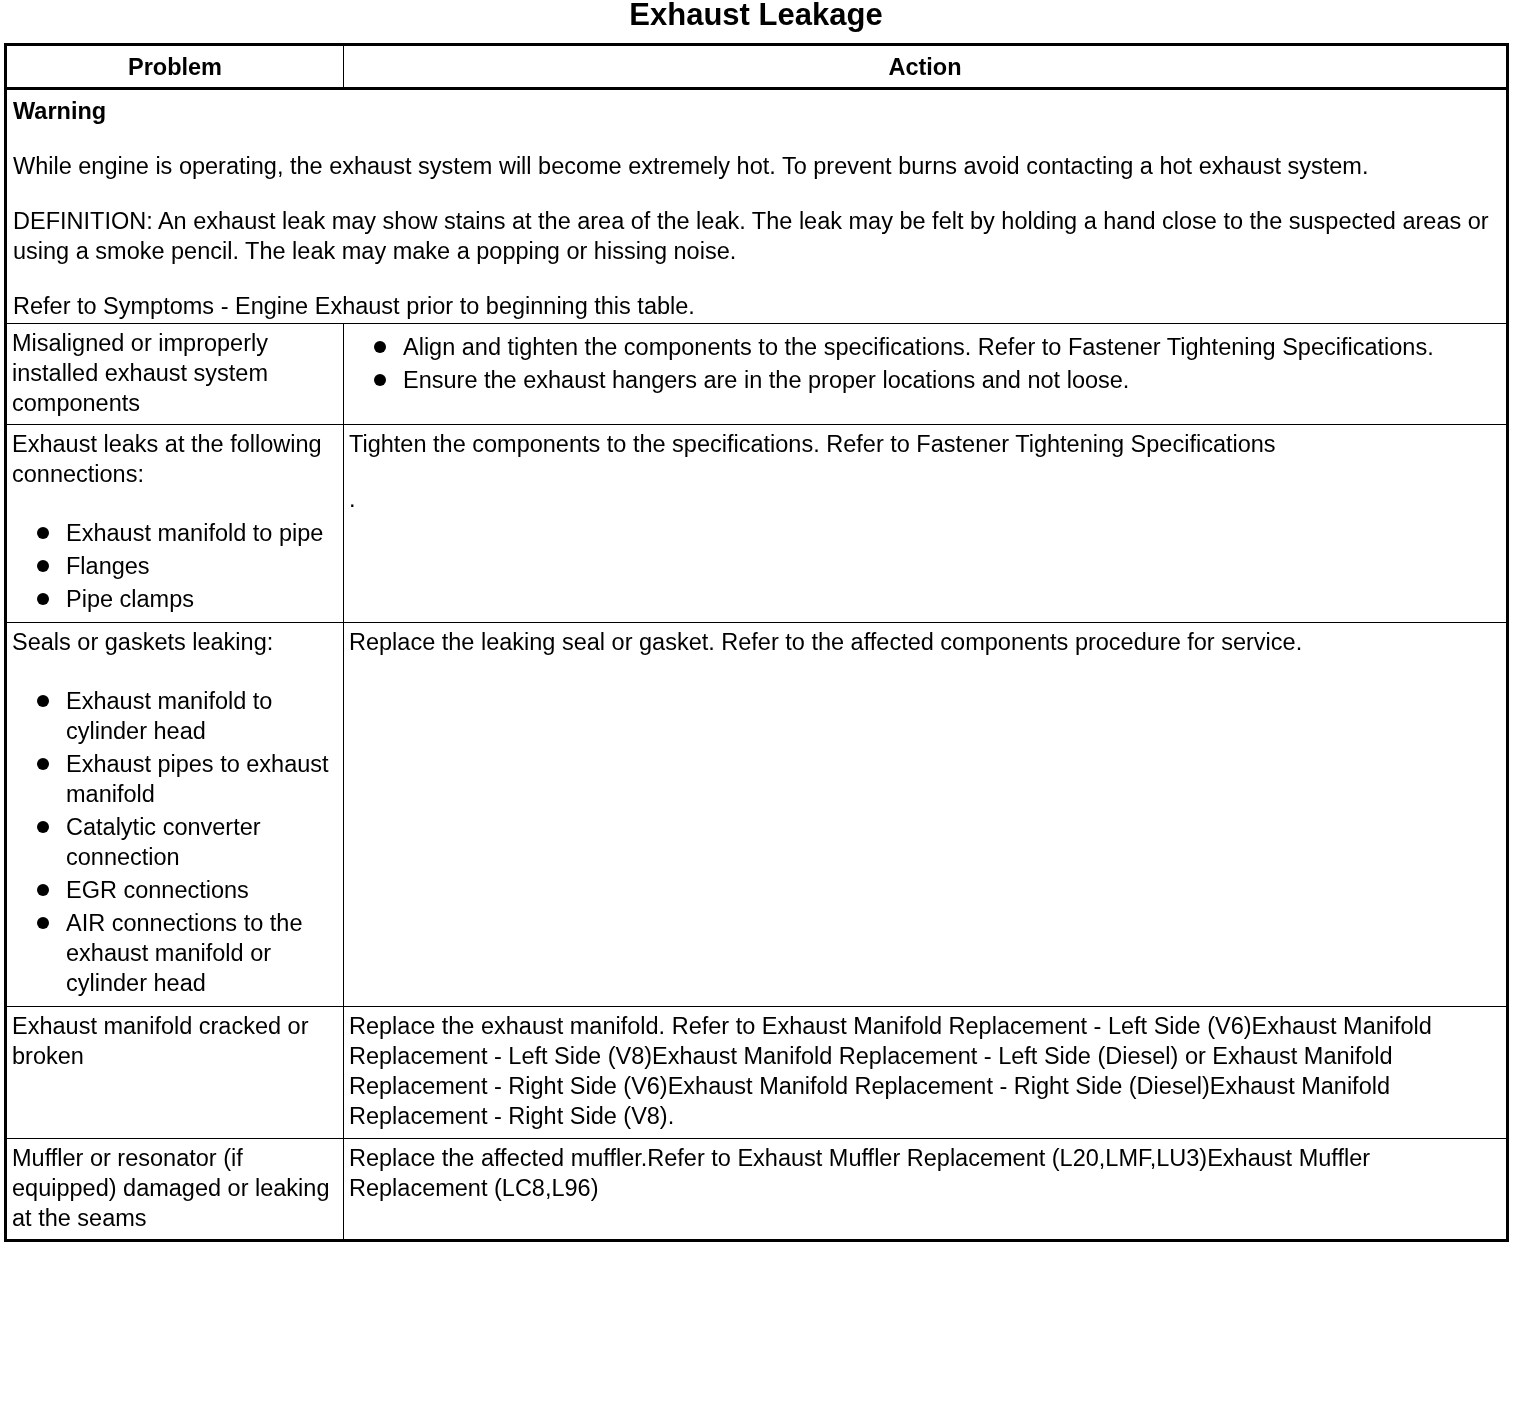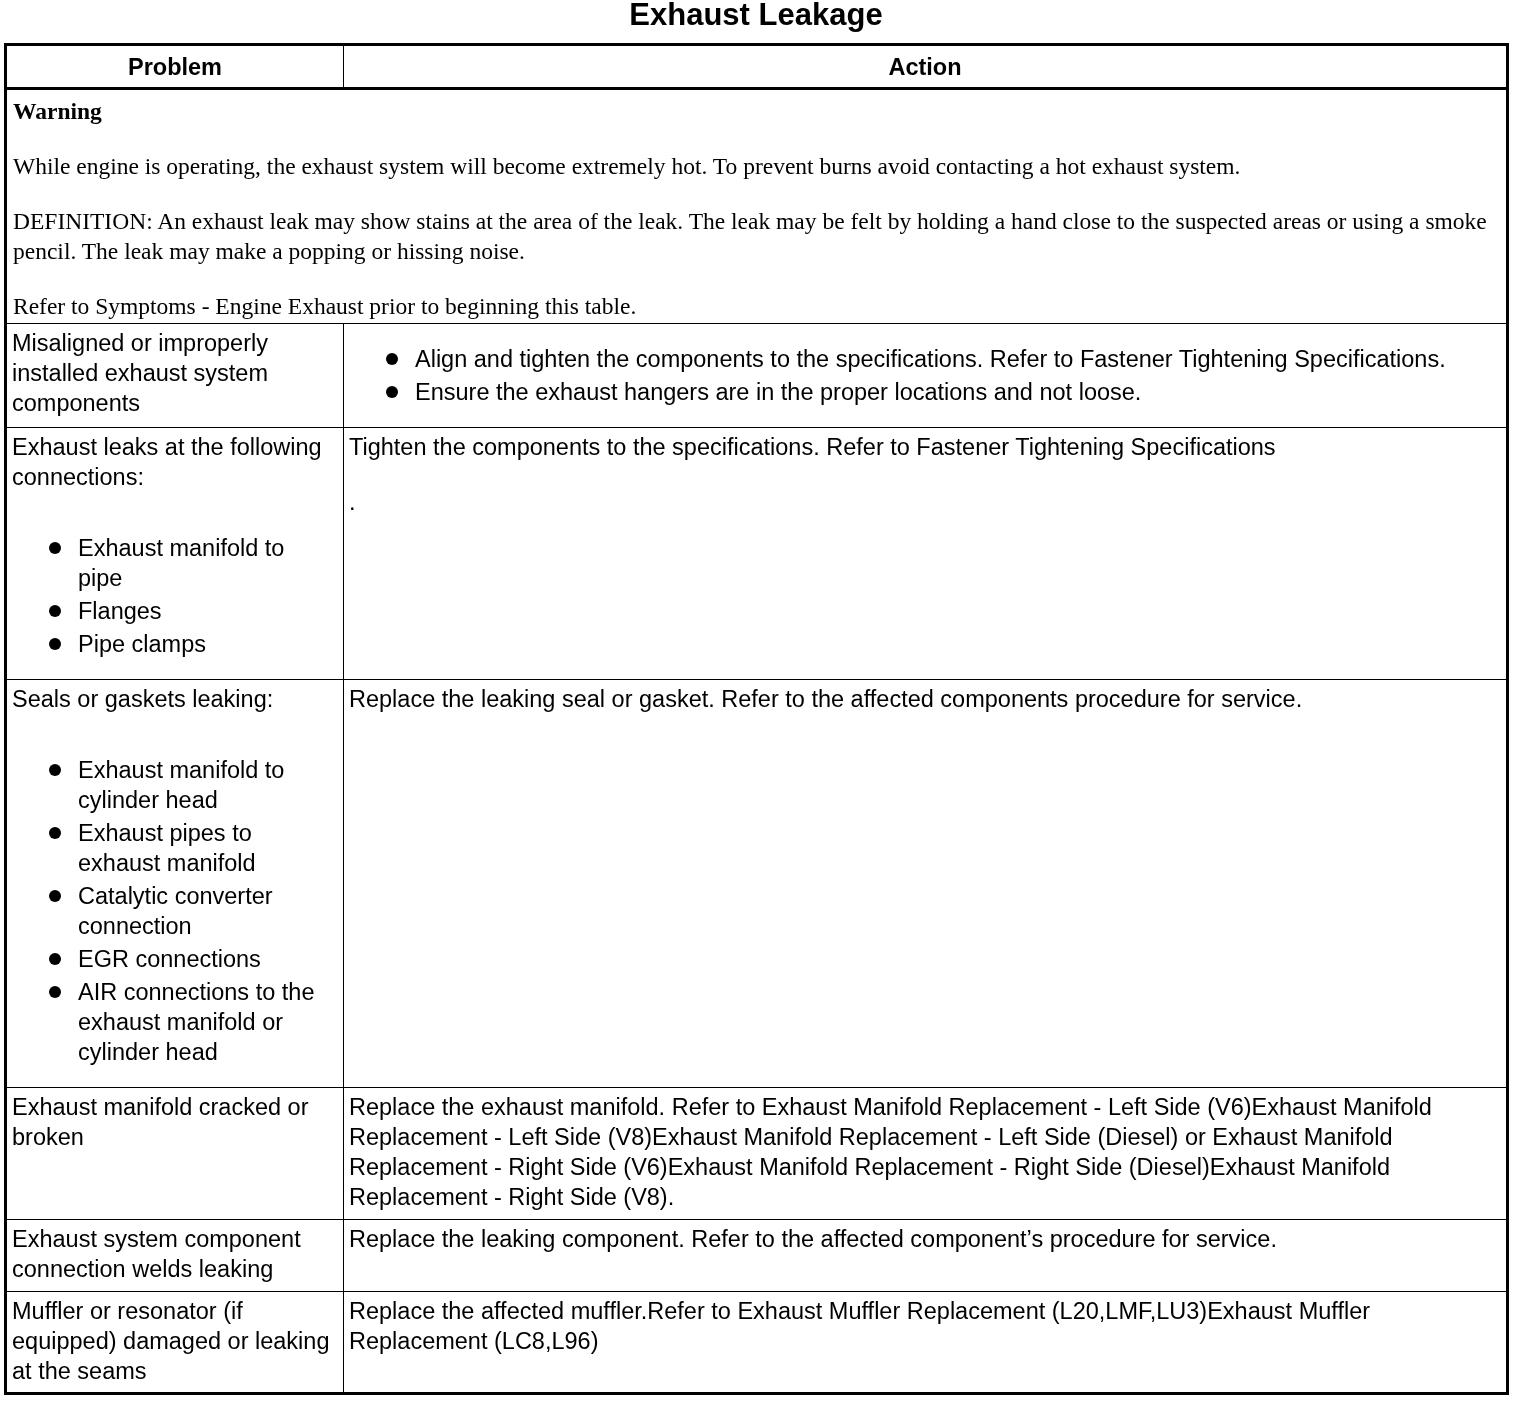--- a/index.html
+++ b/index.html
@@ -51,36 +51,35 @@
       height: 41px;
       vertical-align: middle;
       border-bottom: 3px solid #000000;
       padding: 0;
     }
     .intro-cell {
       padding: 6px 6px 2px 6px !important;
     }
     .intro-cell p {
       margin: 0 0 25px 0;
-      font-family: Liberation Serif, serif;
     }
     .intro-cell p.last {
       margin-bottom: 0;
     }
     .intro-cell .warn {
       font-weight: bold;
       margin-bottom: 25px;
     }
     .problem-cell, .action-cell {
       padding-top: 4px !important;
       padding-bottom: 4px !important;
     }
     ul.bullets {
       list-style: none;
-      margin: 16px;
+      margin: 4px;
       padding: 0;
     }
     ul.bullets li {
       position: relative;
       padding-left: 50px;
       margin-bottom: 3px;
     }
     ul.bullets li .dot {
       position: absolute;
       left: 21px;
@@ -205,28 +204,20 @@
 
     <tr style="height:132px;">
       <td class="problem-cell">
         <span>Exhaust manifold cracked or broken</span>
       </td>
       <td class="action-cell">
         <span>Replace the exhaust manifold. Refer to Exhaust Manifold Replacement - Left Side (V6)Exhaust Manifold Replacement - Left Side (V8)Exhaust Manifold Replacement - Left Side (Diesel) or Exhaust Manifold Replacement - Right Side (V6)Exhaust Manifold Replacement - Right Side (Diesel)Exhaust Manifold Replacement - Right Side (V8).</span>
       </td>
     </tr>
 
-    <tr style="height:72px;">
-      <td class="problem-cell">
-        <span>Exhaust system component connection welds leaking</span>
-      </td>
-      <td class="action-cell">
-        <span>Replace the leaking component. Refer to the affected component’s procedure for service.</span>
-      </td>
-    </tr>
 
     <tr style="height:102px;">
       <td class="problem-cell">
         <span>Muffler or resonator (if equipped) damaged or leaking at the seams</span>
       </td>
       <td class="action-cell">
         <span>Replace the affected muffler.Refer to Exhaust Muffler Replacement (L20,LMF,LU3)Exhaust Muffler Replacement (LC8,L96)</span>
       </td>
     </tr>
   </tbody>

